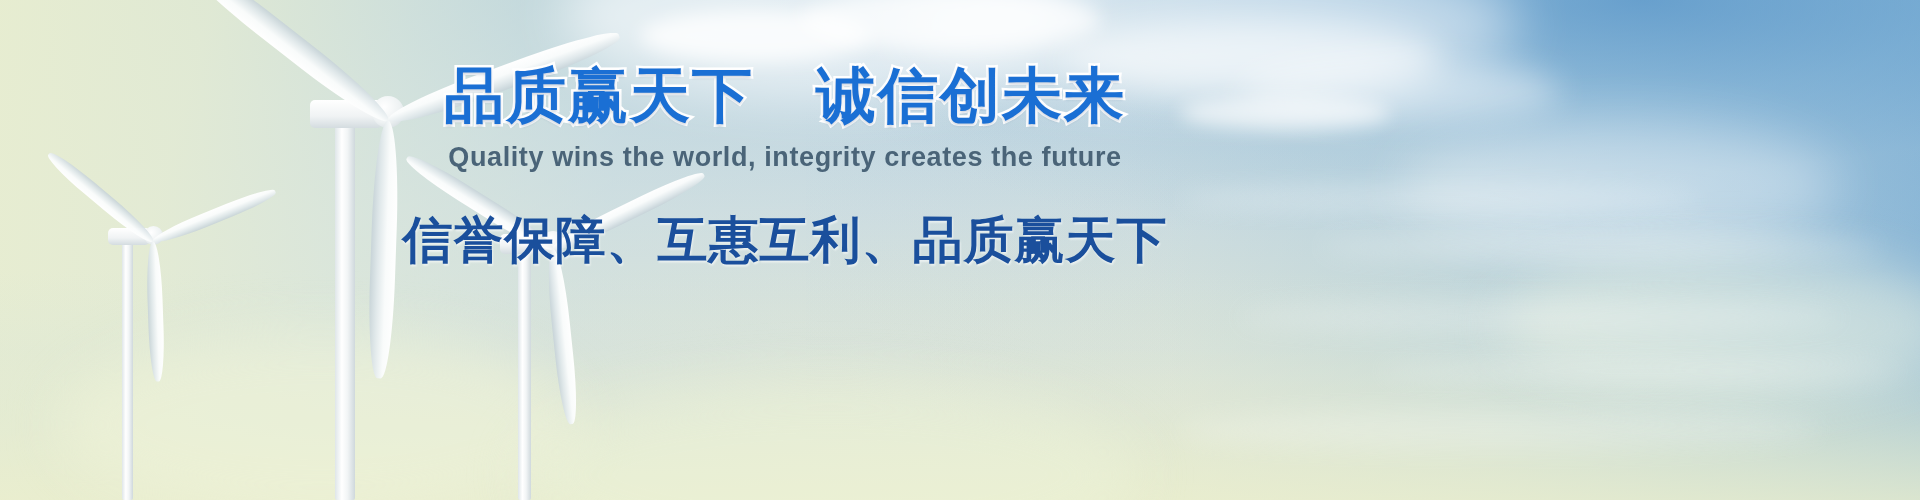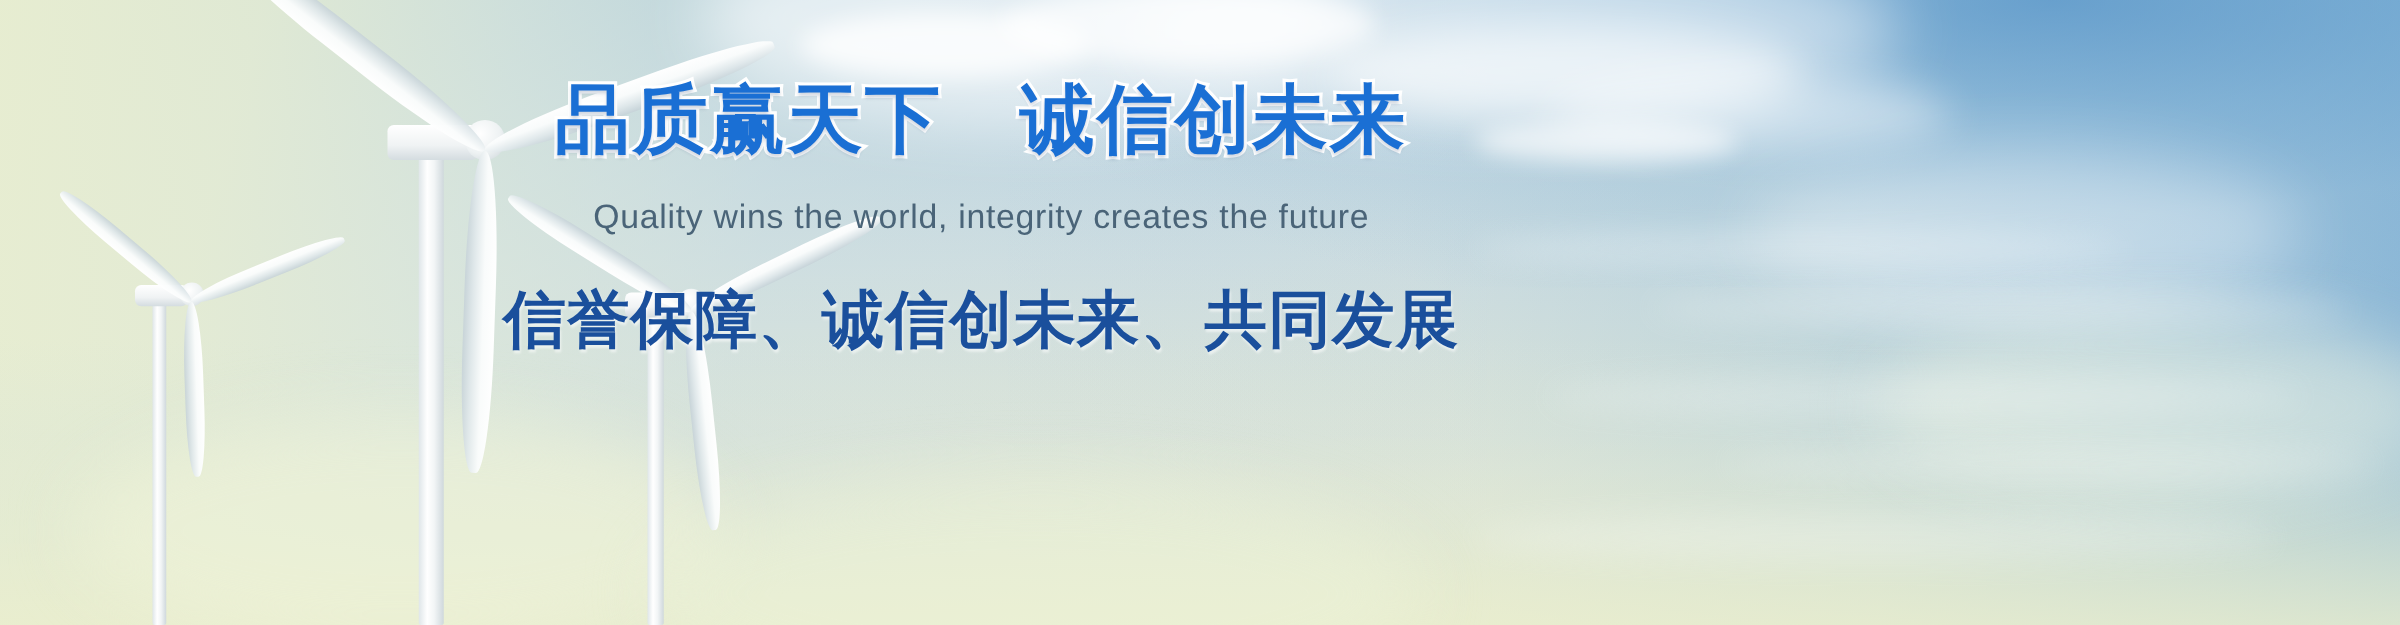--- a/index.html
+++ b/index.html
@@ -103,22 +103,22 @@
   }
 
   .headline{
     font-size:60px;font-weight:bold;line-height:1.06;
     color:#1a6fd4;letter-spacing:2px;white-space:pre;
     -webkit-text-stroke:5px #ffffff;
     paint-order:stroke fill;
     text-shadow:0 2px 3px rgba(40,70,110,0.22);
   }
   .subline{
-    margin-top:30px;
-    font-size:27px;font-weight:normal;letter-spacing:0.6px;
+    margin-top:14px;
+    font-size:27px;font-weight:bold;letter-spacing:0.6px;
     color:#4a6478;white-space:pre;
   }
   .tagline{
     margin-top:34px;
     font-size:50px;font-weight:bold;letter-spacing:1px;
     color:#1a4f9c;white-space:pre;
     text-shadow:1px 2px 2px rgba(255,255,255,0.55);
   }
 </style>
 </head>
@@ -179,16 +179,16 @@
     <div class="hub" style="left:142px;top:231px;width:22px;height:22px;"></div>
 
     <div class="blade" style="left:153px;top:240px;width:172px;height:18px;transform:rotate(-148deg);"></div>
     <div class="blade" style="left:153px;top:240px;width:168px;height:17px;transform:rotate(-26deg);"></div>
     <div class="blade" style="left:153px;top:240px;width:176px;height:18px;transform:rotate(84deg);"></div>
   </div>
 
   <div id="copy">
     <div class="headline">品质赢天下　诚信创未来</div>
     <div class="subline">Quality wins the world, integrity creates the future</div>
-    <div class="tagline">信誉保障、诚信创未来、共同发展</div>
+    <div class="tagline">信誉保障、互惠互利、品质赢天下</div>
   </div>
 
 </div>
 
 </body></html>

